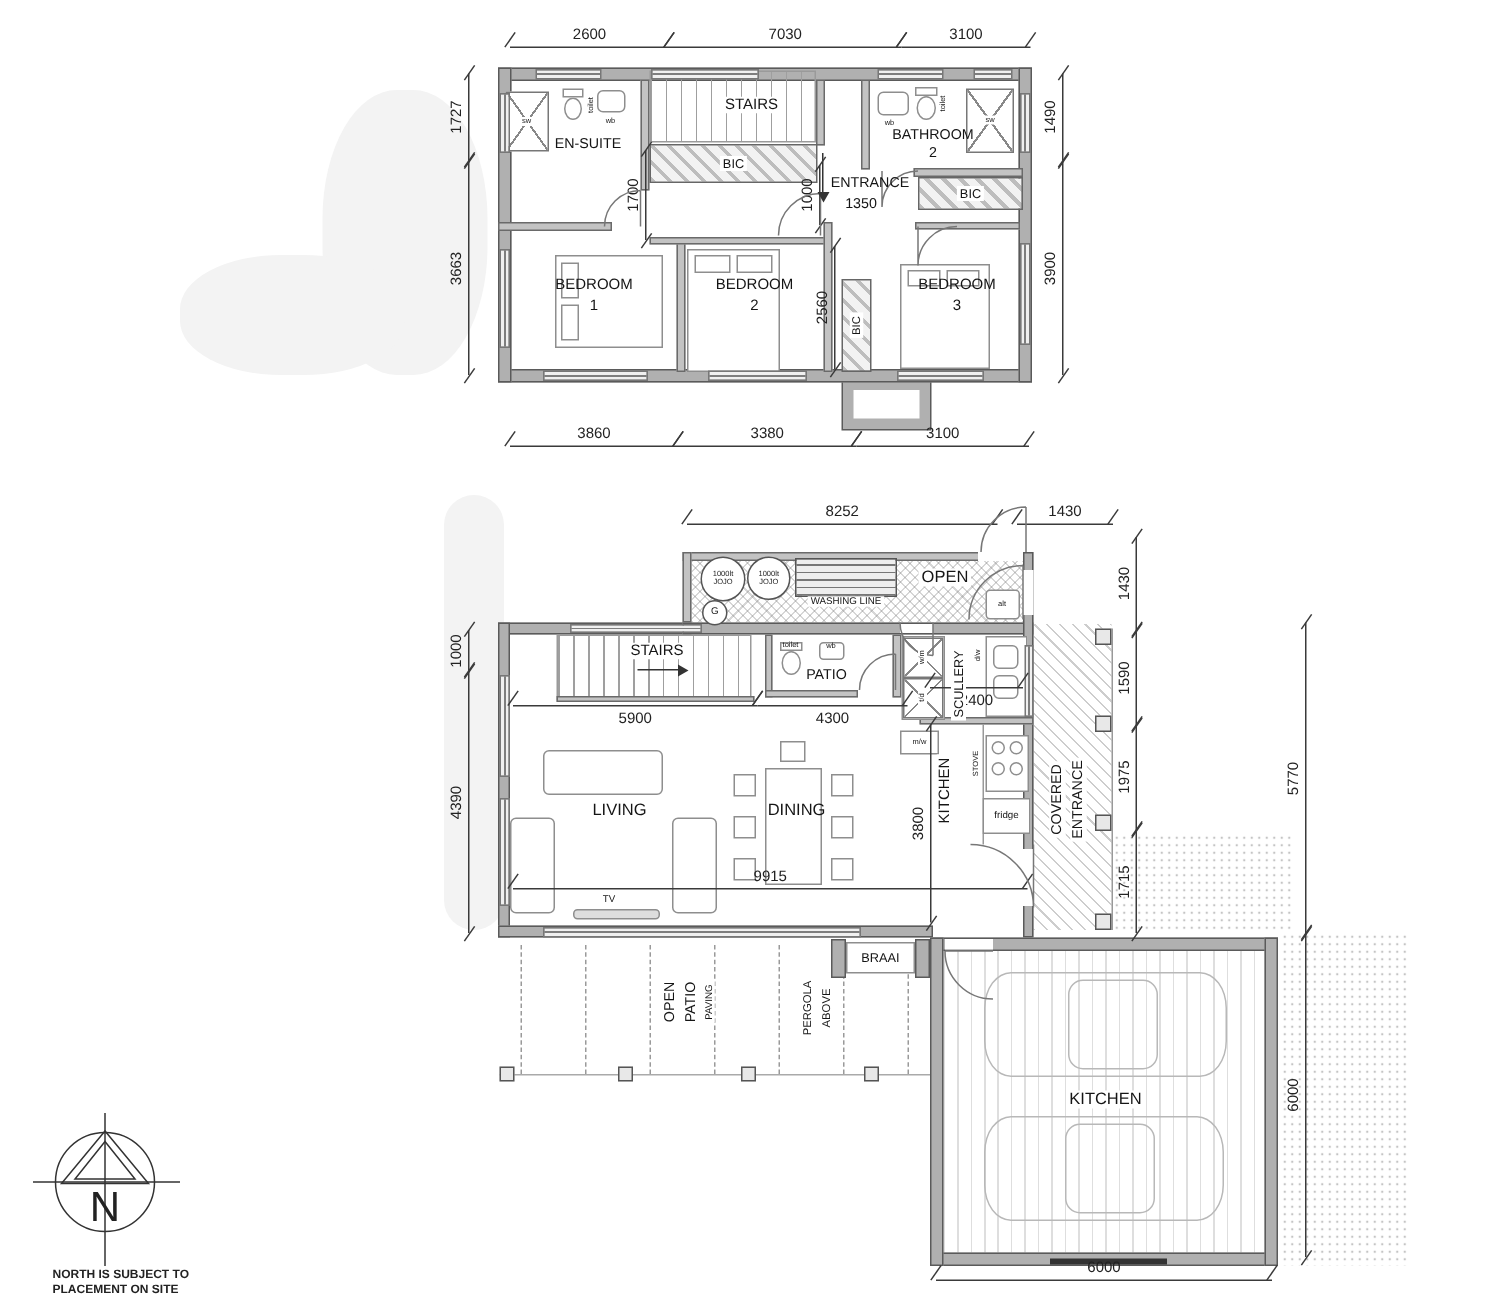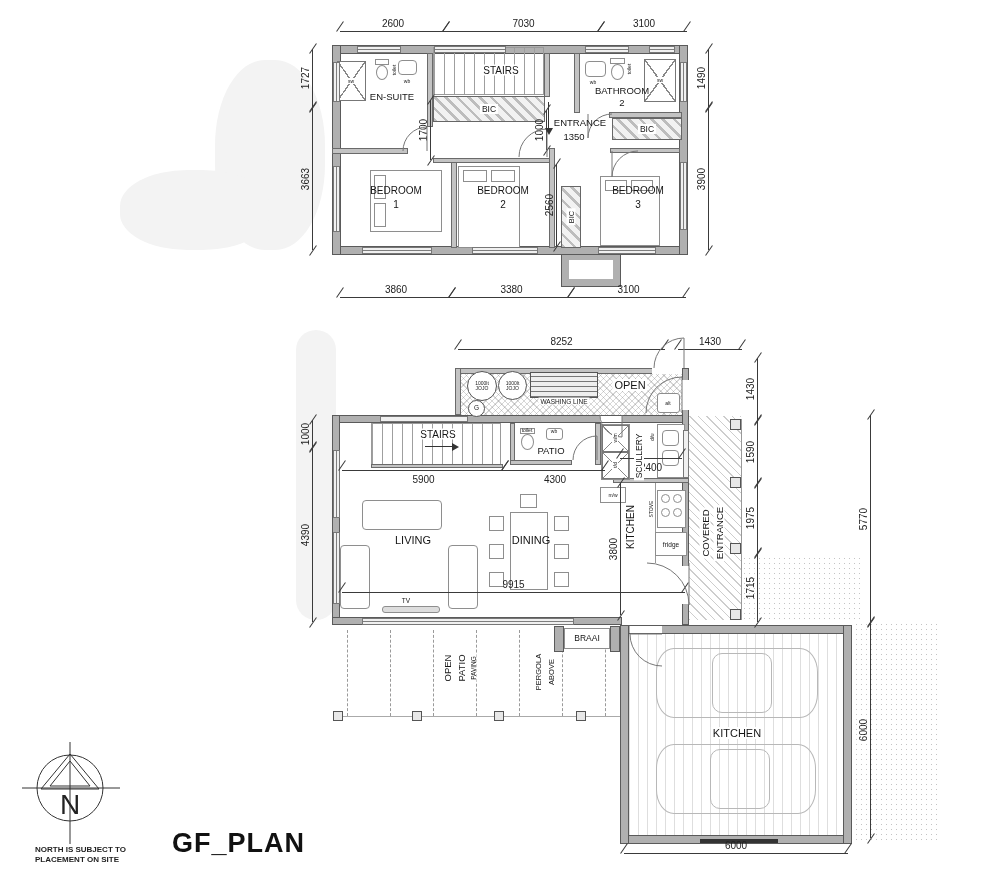--- a/index.html
+++ b/index.html
@@ -184,21 +184,20 @@
   <div class="furn" style="left:605px;top:180px;width:22px;height:11px"></div>
   <div class="furn" style="left:631px;top:180px;width:22px;height:11px"></div>
 
   <div class="lbl" style="left:396px;top:190px">BEDROOM</div>
   <div class="lbl" style="left:396px;top:204px">1</div>
   <div class="lbl" style="left:503px;top:190px">BEDROOM</div>
   <div class="lbl" style="left:503px;top:204px">2</div>
   <div class="lbl" style="left:638px;top:190px">BEDROOM</div>
   <div class="lbl" style="left:638px;top:204px">3</div>
 
-  <div class="title" style="left:172px;top:828px">GF_PLAN</div>
 
   <div class="dimh" style="left:458px;top:349px;width:207px">
       <span class="dtx">8252</span>
     </div>
   <div class="dimh" style="left:678px;top:349px;width:64px">
       <span class="dtx">1430</span>
     </div>
   <div class="dimv" style="left:312px;top:420px;height:27px">
       <span class="dtx">1000</span>
     </div>

